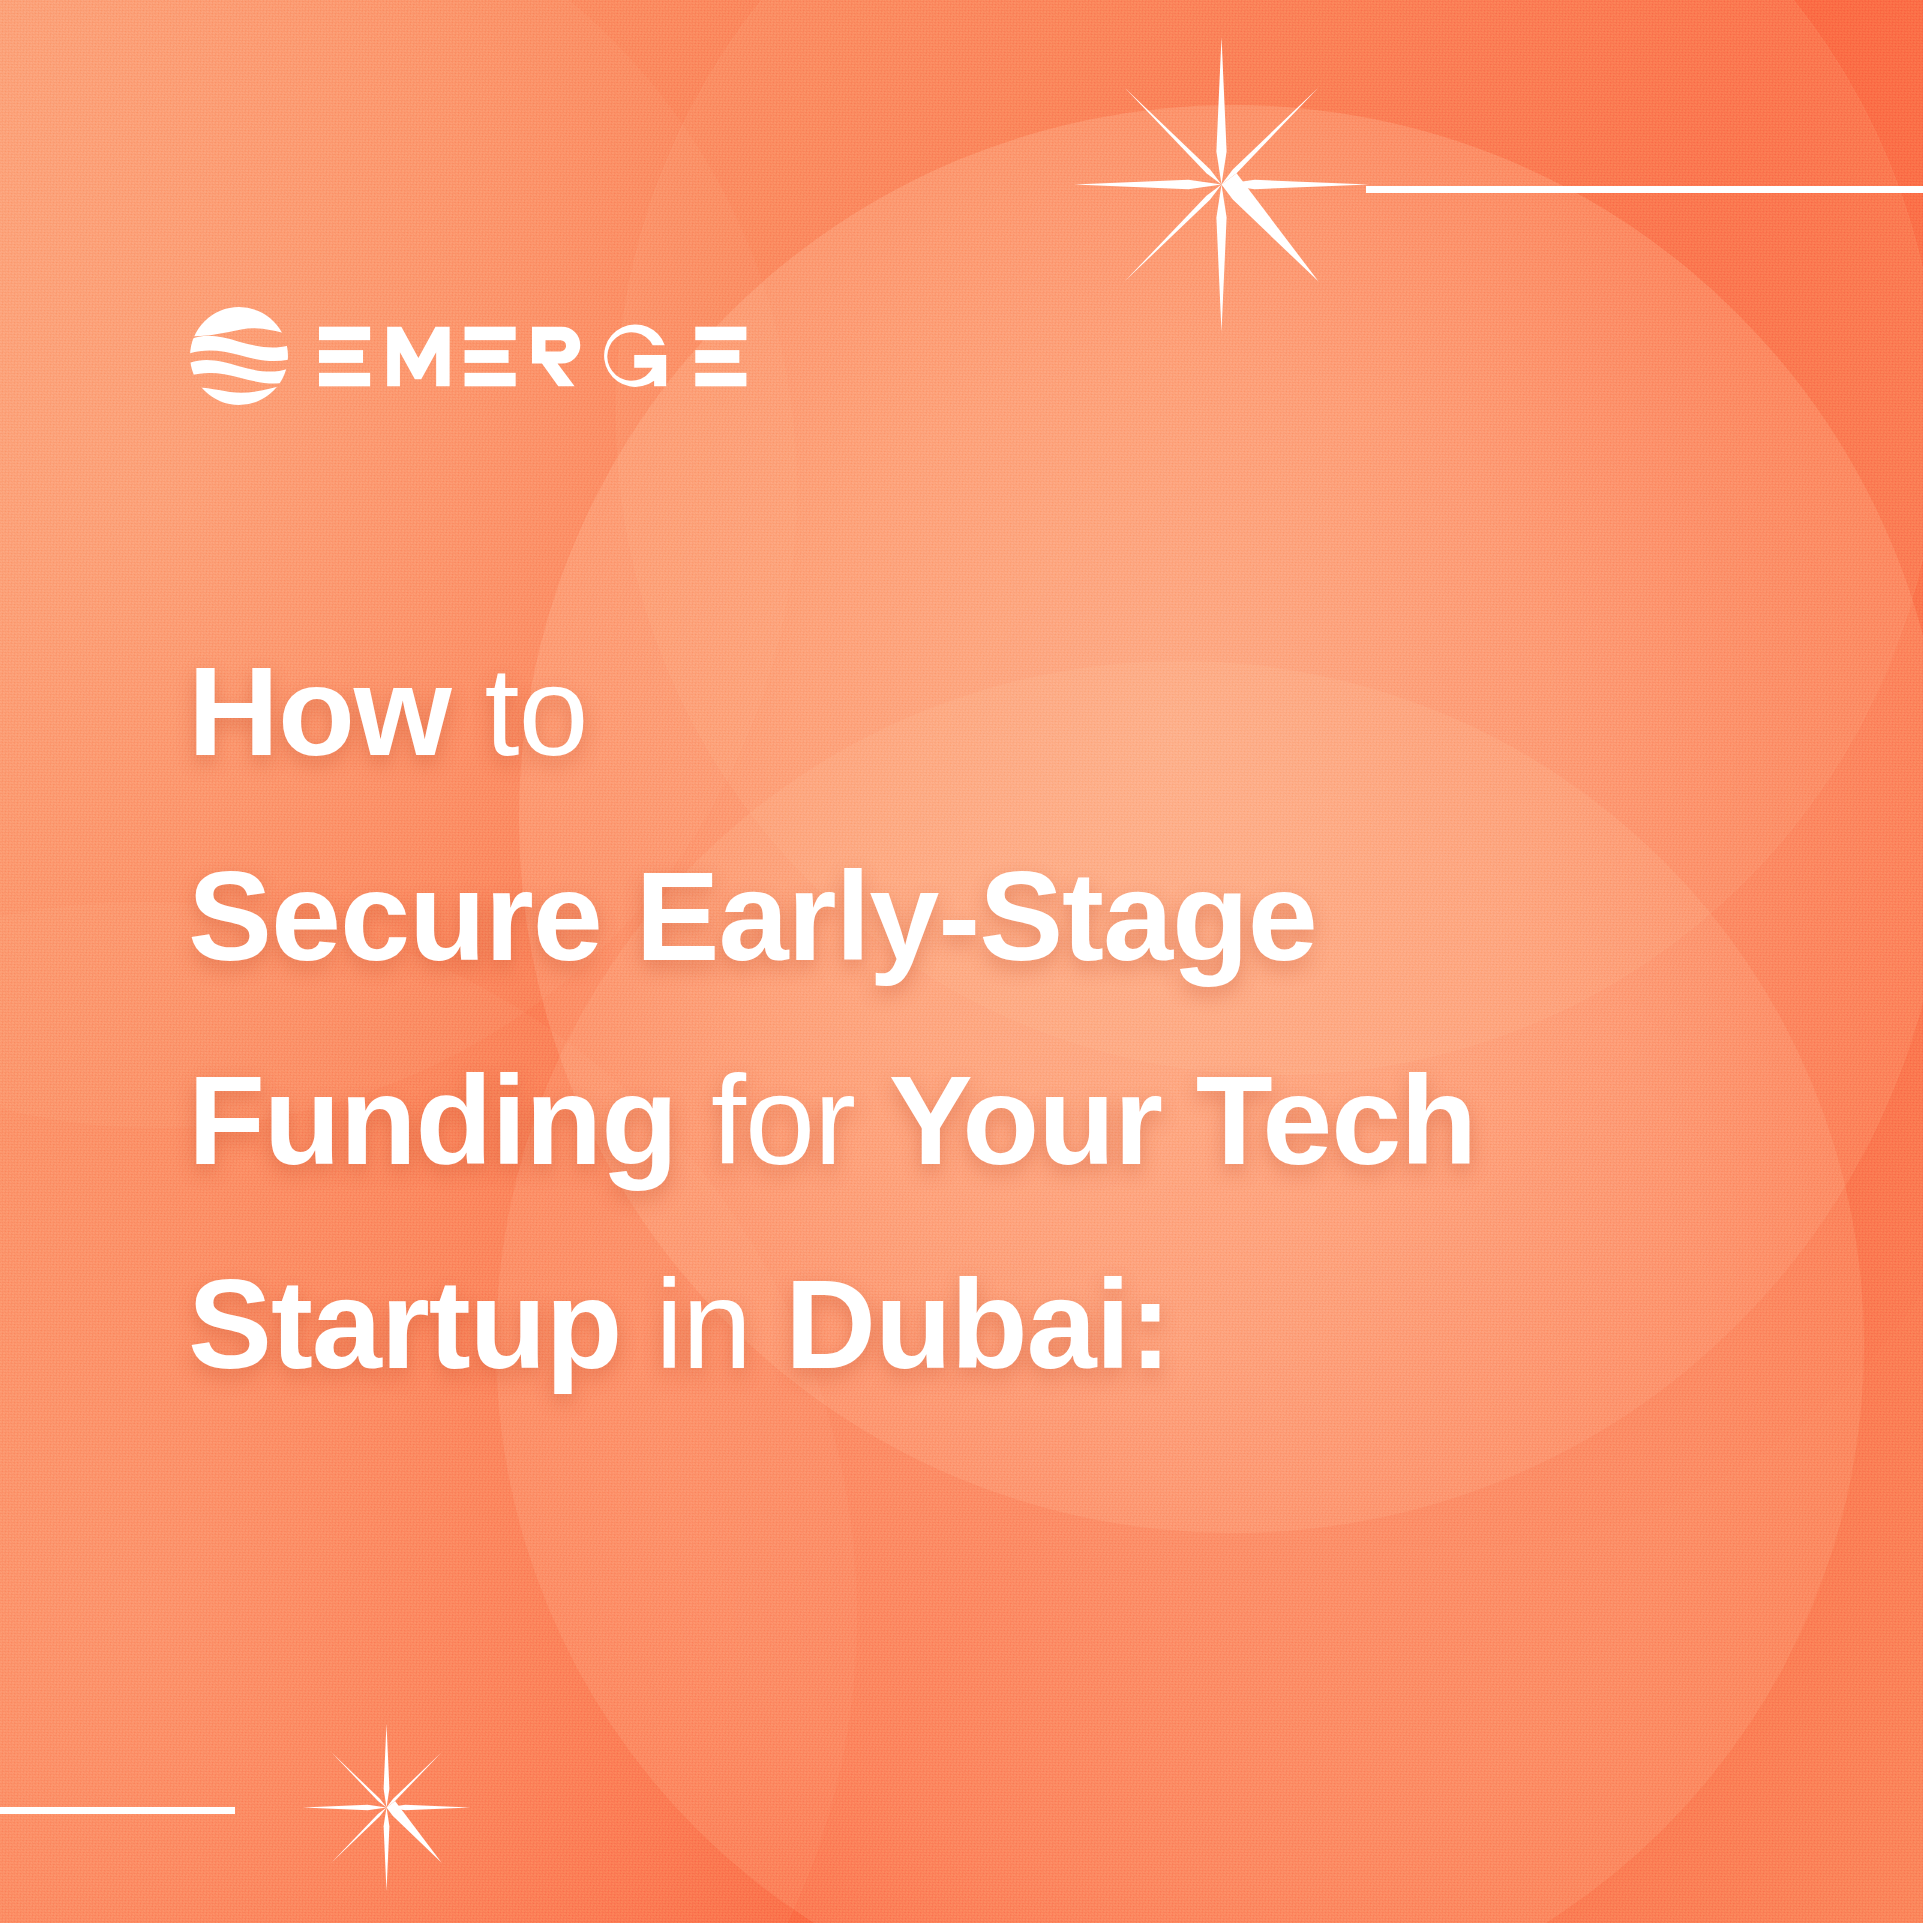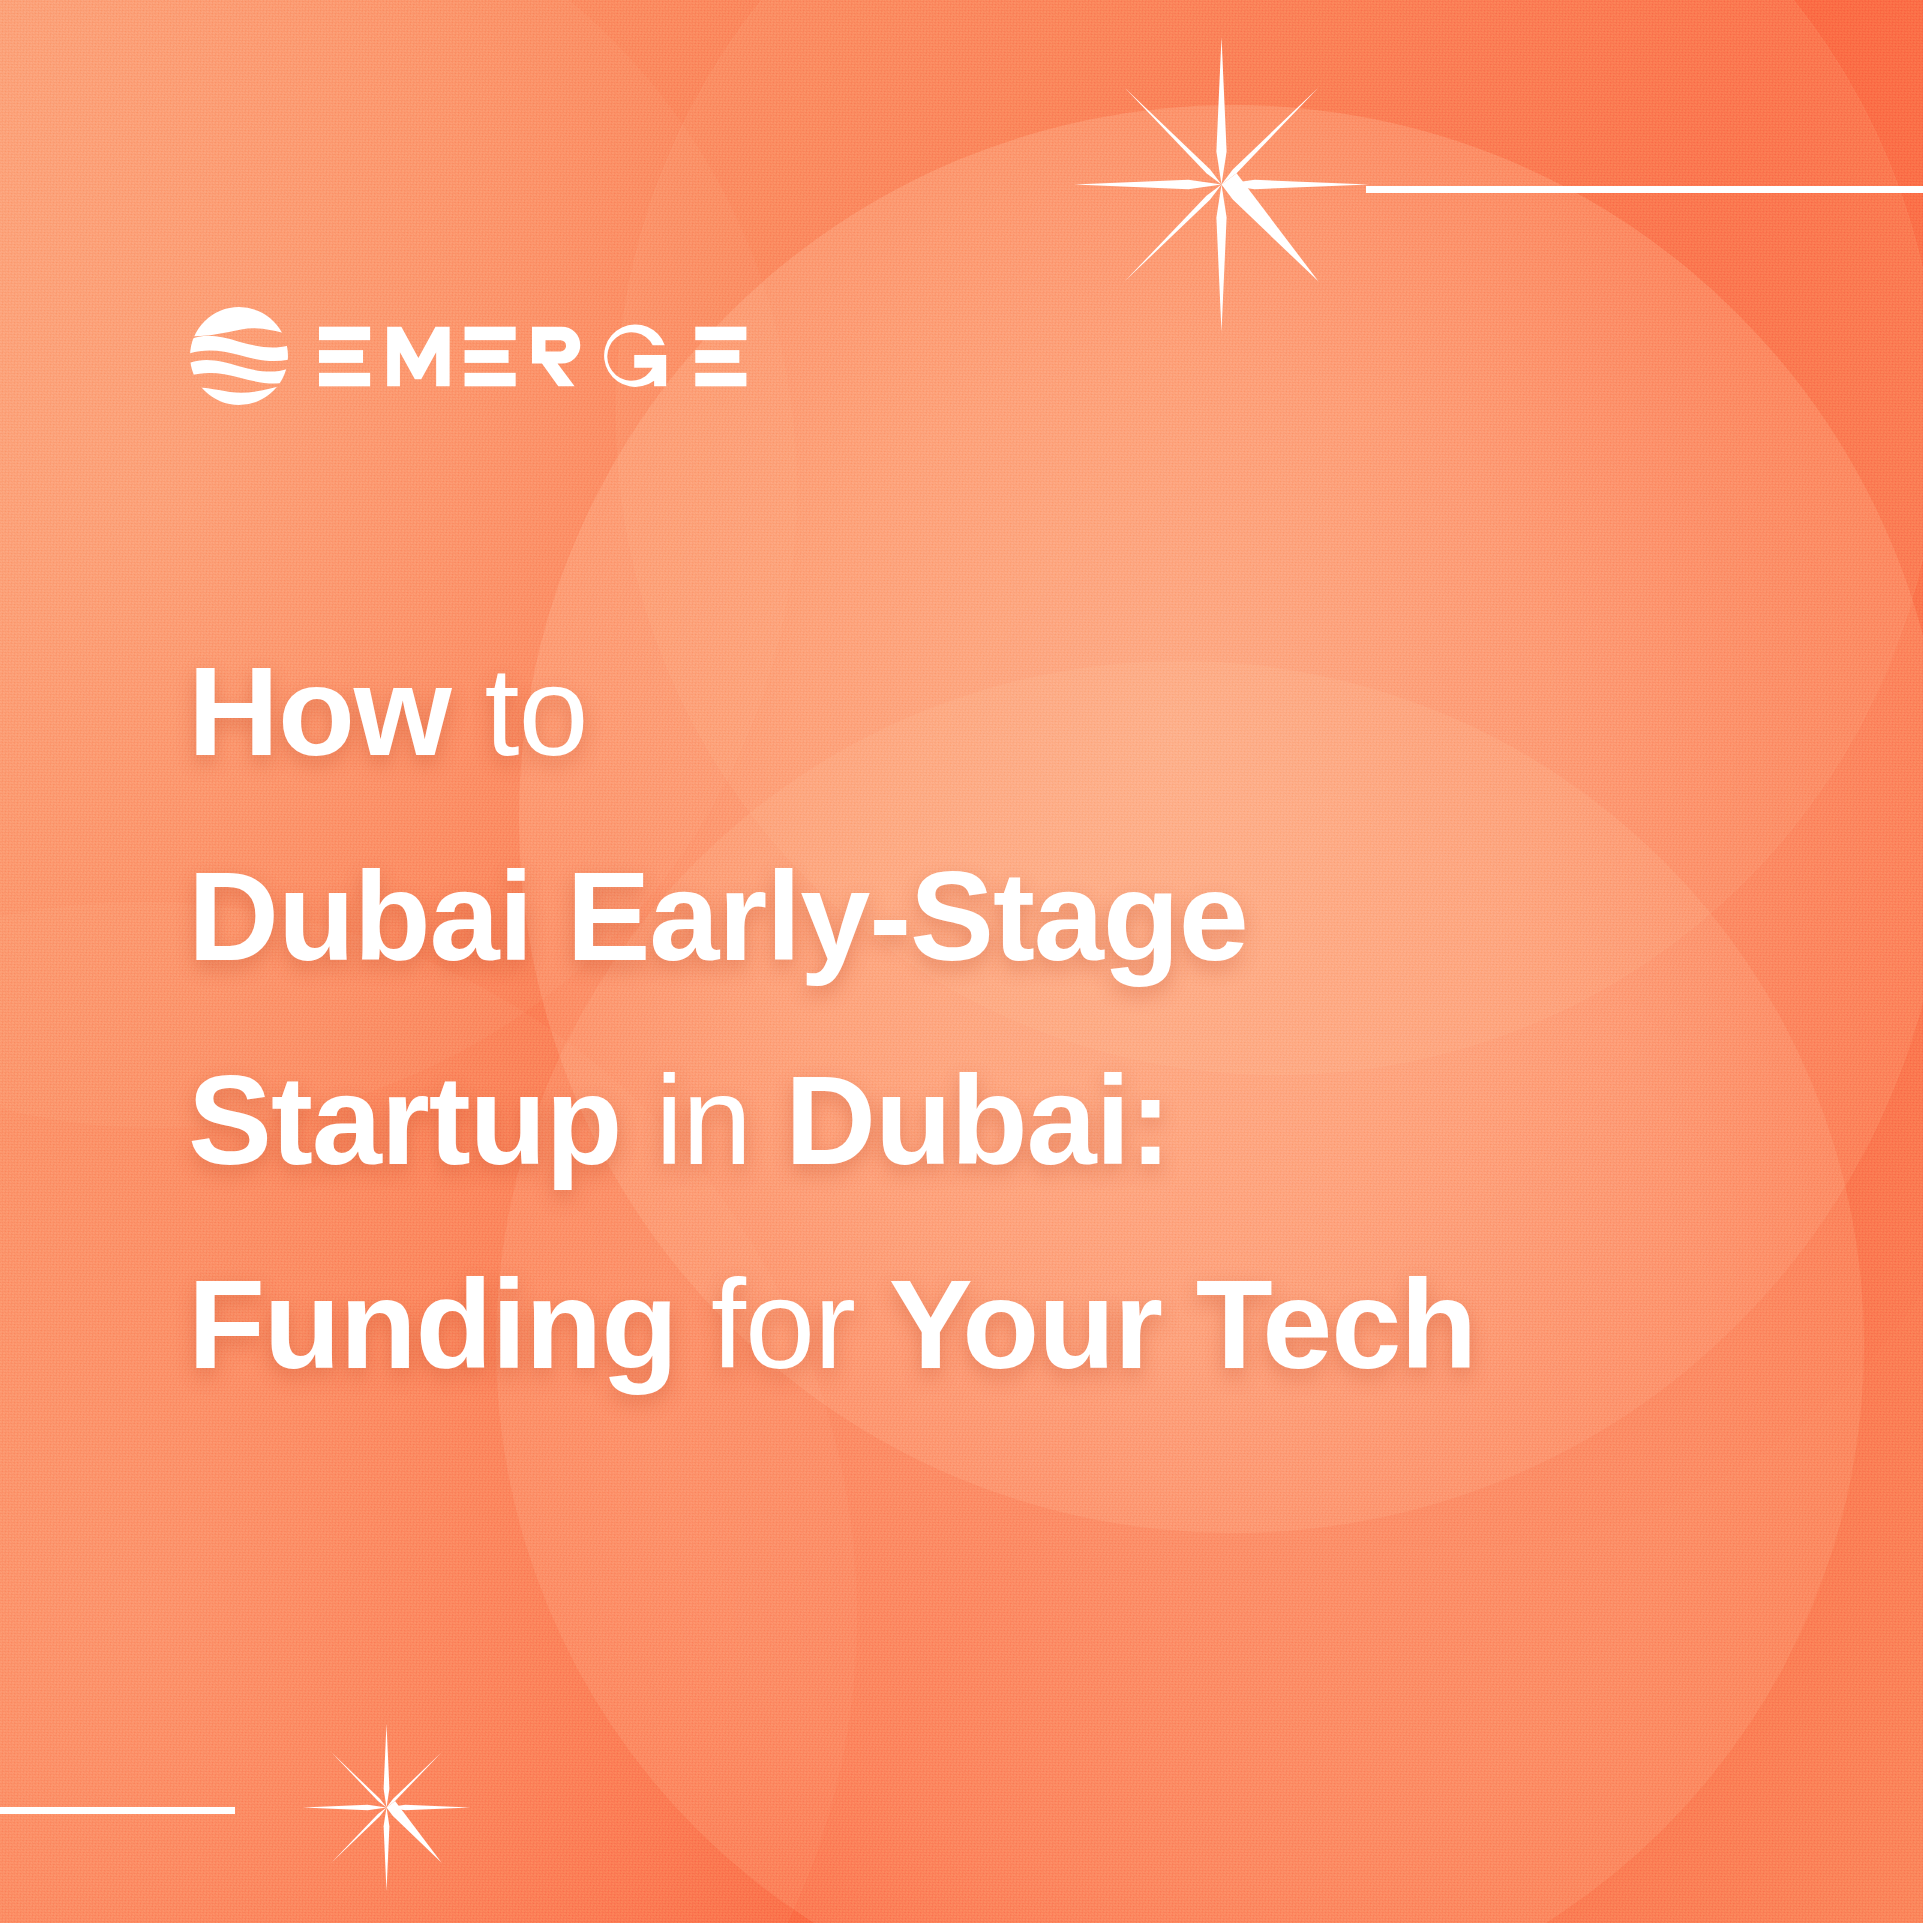--- a/index.html
+++ b/index.html
@@ -237,19 +237,19 @@
           <rect x="530" y="41" width="62" height="18"></rect>
           <rect x="530" y="73" width="72" height="19"></rect>
         </g>
       </svg>
     </div>
 
   </div>
 
   <h1 id="headline">
       <span class="ln"><span class="b">How</span><span class="l"> to</span></span>
-      <span class="ln"><span class="b">Dubai Early-Stage</span></span>
+      <span class="ln"><span class="b">Secure Early-Stage</span></span>
+      <span class="ln"><span class="b">Funding</span><span class="l"> for </span><span class="b">Your Tech</span></span>
       <span class="ln"><span class="b">Startup</span><span class="l"> in </span><span class="b">Dubai:</span></span>
-      <span class="ln"><span class="b">Funding</span><span class="l"> for </span><span class="b">Your Tech</span></span>
     </h1>
 
 </div>
 
 
 </body></html>

